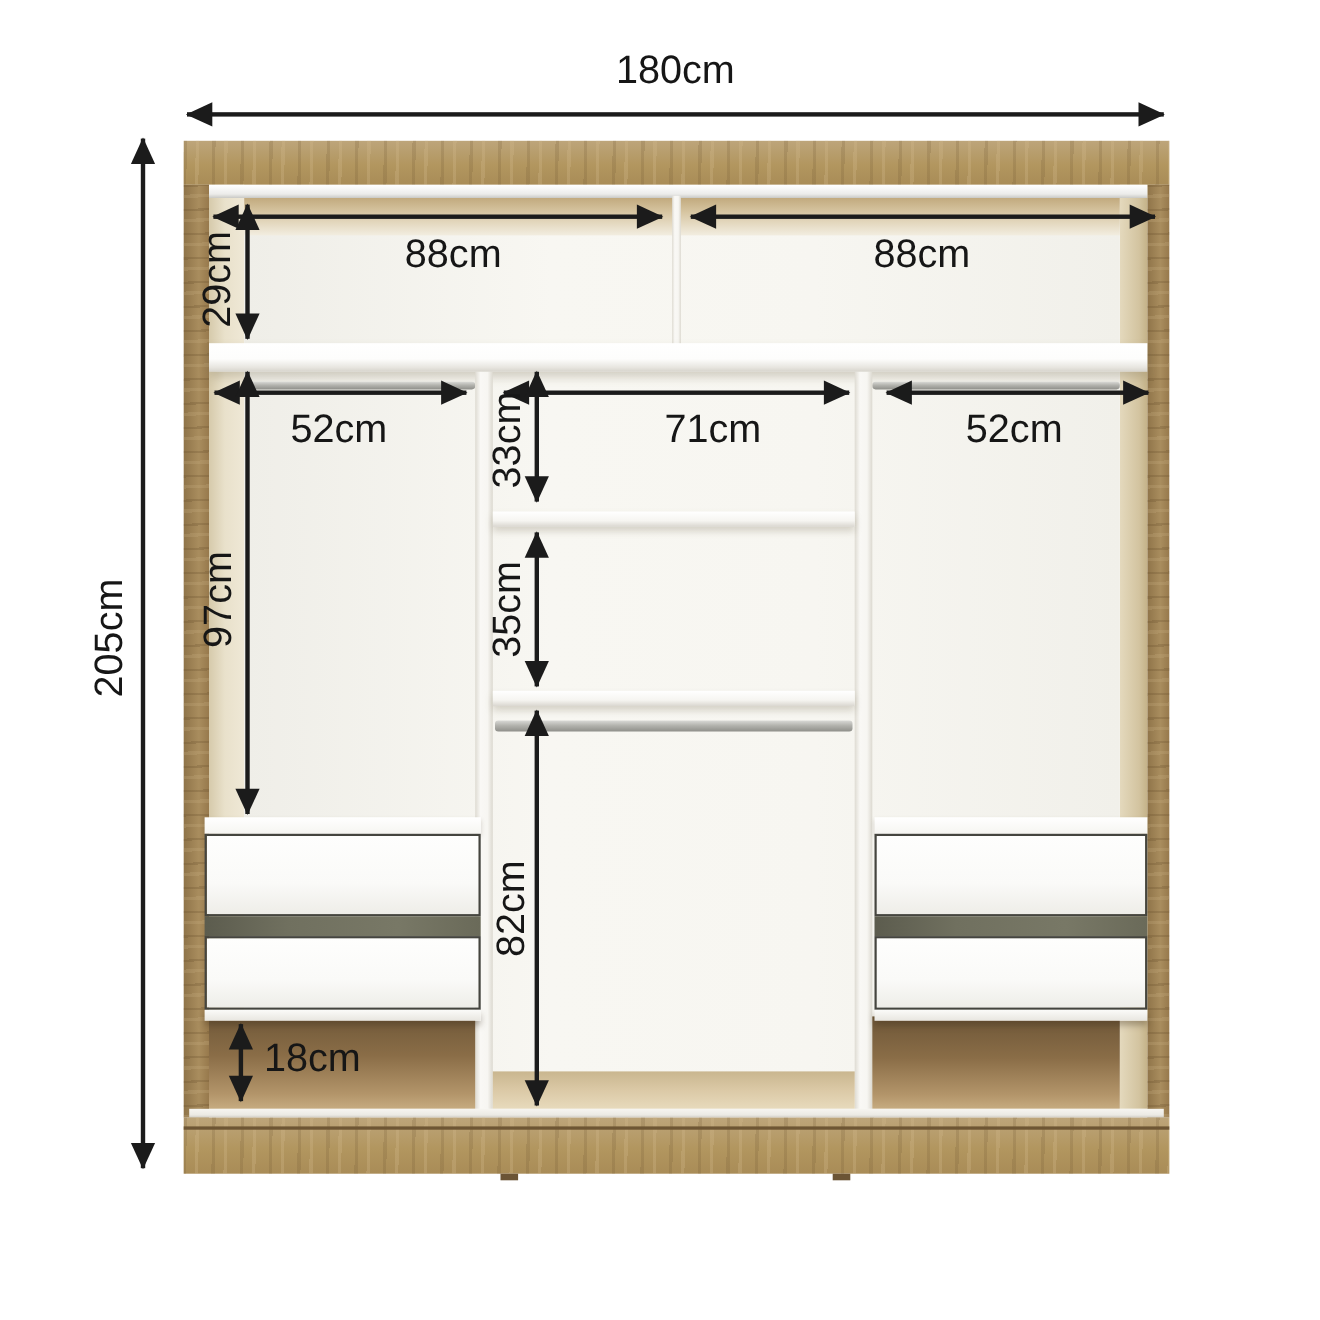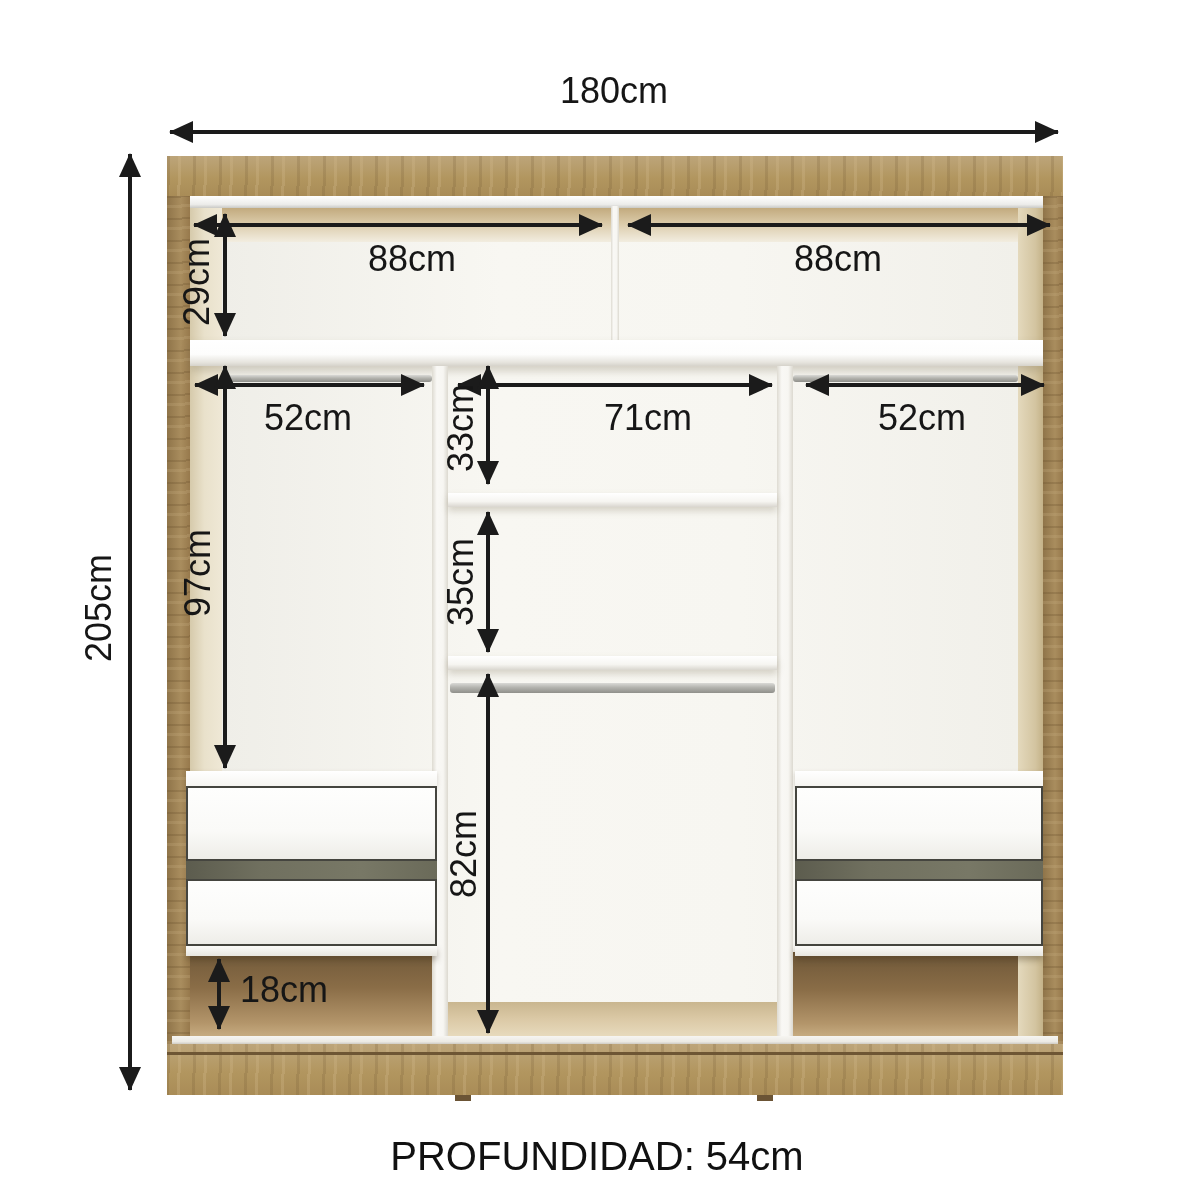--- a/index.html
+++ b/index.html
@@ -49,21 +49,21 @@
   .unit-base{background:linear-gradient(180deg,#fbfbf9 0%,#e8e6e0 100%);box-shadow:0 4px 6px rgba(60,45,25,.35);}
   .floor-dark{background:linear-gradient(180deg,#6e5738 0%,#8a6d47 45%,#b3956a 85%,#c6ab80 100%);}
   .floor-light{background:linear-gradient(180deg,#c9b68f 0%,#dbc9a6 50%,#e7dabc 100%);}
   .toe{background:linear-gradient(180deg,#f6f5f1 0%,#eceae4 70%,#cfccc4 100%);}
   .groove{background:#6e5634;}
   .foot{background:#6b5435;}
 </style>
 </head>
 <body>
 
-<div class="abs" style="left:0;top:0;width:1200px;height:952px;margin-top:28px;">
+<div class="abs" style="left:0;top:0;width:1200px;height:952px;">
 
   <div class="abs wood-h" style="left:167px;top:128px;width:896px;height:40px;"></div>
   <div class="abs wood-v" style="left:167px;top:168px;width:23px;height:848px;"></div>
   <div class="abs wood-v" style="left:1043px;top:168px;width:20px;height:848px;"></div>
   <div class="abs cream" style="left:190px;top:168px;width:32px;height:840px;"></div>
   <div class="abs cream-r" style="left:1018px;top:168px;width:25px;height:840px;"></div>
   <div class="abs back" style="left:222px;top:180px;width:796px;height:828px;"></div>
   <div class="abs track" style="left:190px;top:168px;width:853px;height:12px;"></div>
   <div class="abs ceil" style="left:222px;top:180px;width:796px;height:34px;"></div>
   <div class="abs divider" style="left:611px;top:178px;width:8px;height:136px;"></div>
@@ -121,15 +121,14 @@
   <div class="dim rot" style="left:197px;top:254px;">29cm</div>
   <div class="dim" style="left:308px;top:390px;">52cm</div>
   <div class="dim" style="left:648px;top:390px;">71cm</div>
   <div class="dim" style="left:922px;top:390px;">52cm</div>
   <div class="dim rot" style="left:461px;top:400px;">33cm</div>
   <div class="dim rot" style="left:461px;top:554px;">35cm</div>
   <div class="dim rot" style="left:198px;top:545px;">97cm</div>
   <div class="dim rot" style="left:464px;top:826px;">82cm</div>
   <div class="dim" style="left:284px;top:962px;">18cm</div>
 
-  <div class="footer-label" style="left:597px;top:1128px;">PROFUNDIDAD: 54cm</div>
 
 </div>
 
 </body></html>

